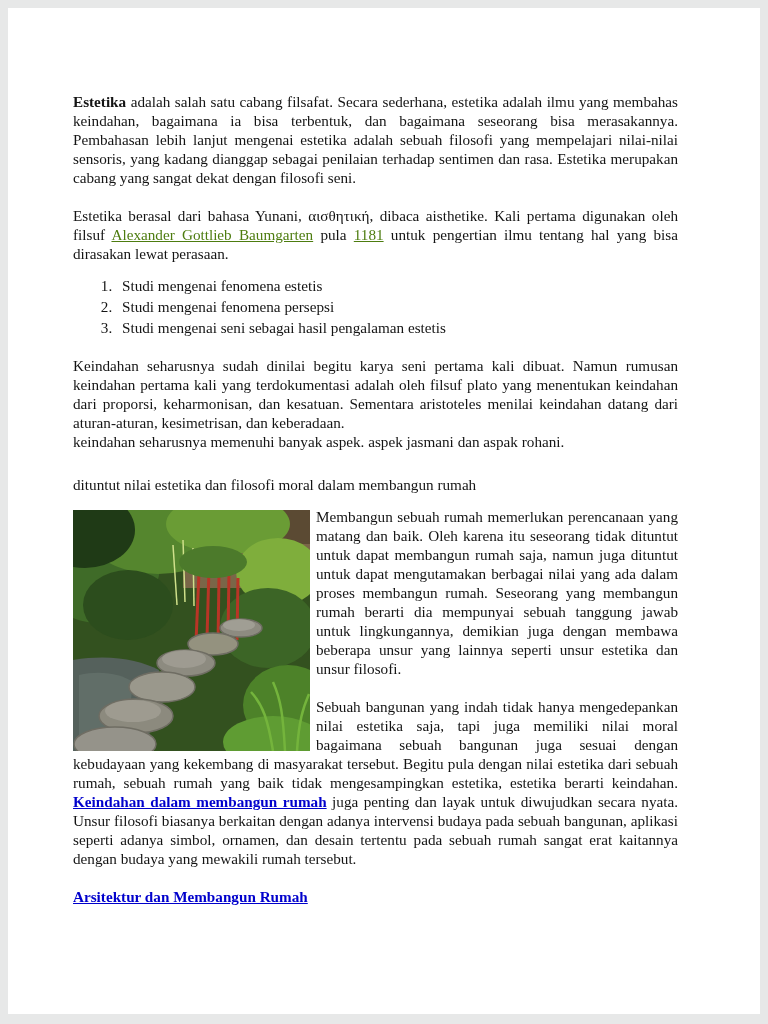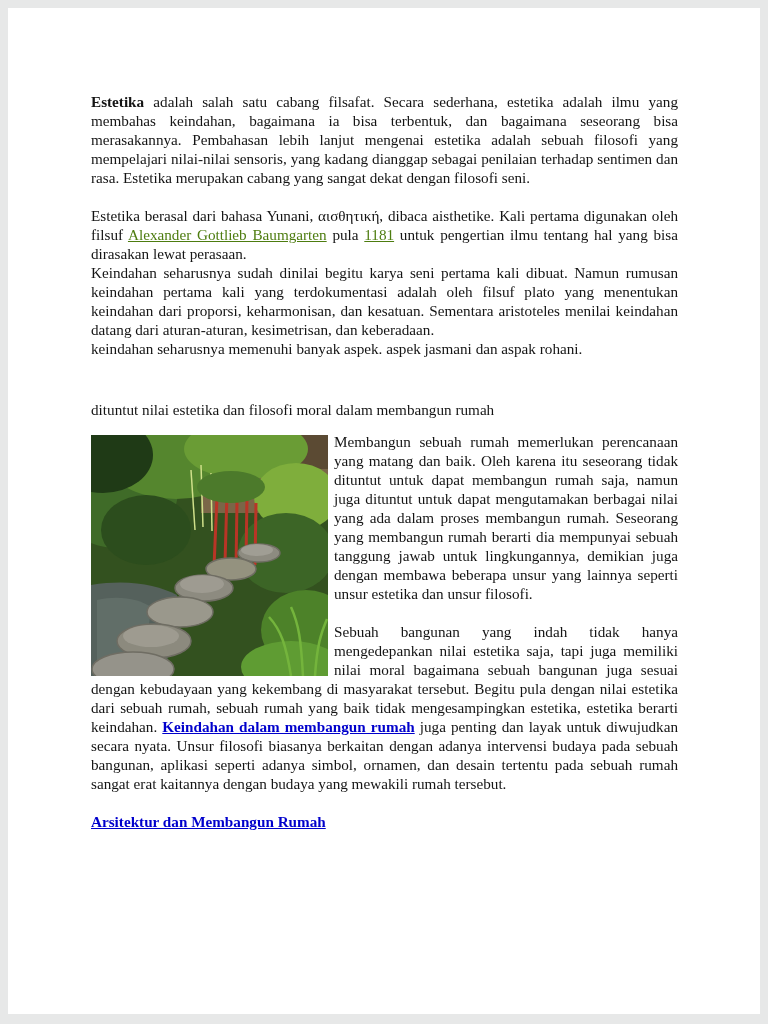--- a/index.html
+++ b/index.html
@@ -8,29 +8,29 @@
     background:#e7e8e8;
     overflow:hidden;
     position:relative;
     font-family:"Liberation Serif", serif;
   }
   .page{
     position:absolute;left:8px;top:8px;
     width:752px;height:1006px;
     background:#ffffff;
     box-sizing:border-box;
-    padding:84px 82px 0 83px;
+    padding:84px 82px 0 65px;
     color:#141414;
     font-size:15.2px;
     line-height:19px;
   }
   p{margin:0 0 19px 0;text-align:justify;}
   p.tight{margin-bottom:0;}
   p.left{text-align:left;}
-  p.gap-big{margin-bottom:42px;}
+  p.gap-big{margin-bottom:24px;}
   p.gap-small{margin-bottom:13px;}
   b{font-weight:bold;}
   ol{margin:13px 0 19px 0;padding-left:43px;}
   li{text-align:left;padding-left:6px;line-height:19px;margin:0 0 2px 0;}
   a{cursor:pointer;}
   .ulink{color:#4d7c0f;text-decoration:underline;}
   .blink{color:#0000cc;text-decoration:underline;font-weight:bold;}
   .float-img{
     float:left;
     width:237px;height:241px;
@@ -44,20 +44,25 @@
 </head>
 <body>
 
 <div class="page">
 
   <p><b>Estetika</b><span> adalah salah satu cabang filsafat. Secara sederhana, estetika adalah ilmu yang membahas keindahan, bagaimana ia bisa terbentuk, dan bagaimana seseorang bisa merasakannya. Pembahasan lebih lanjut mengenai estetika adalah sebuah filosofi yang mempelajari nilai-nilai sensoris, yang kadang dianggap sebagai penilaian terhadap sentimen dan rasa. Estetika merupakan cabang yang sangat dekat dengan filosofi seni.</span></p>
 
   <p class="tight"><span>Estetika berasal dari bahasa Yunani, αισθητική, dibaca aisthetike. Kali pertama digunakan oleh filsuf </span><a class="ulink">Alexander Gottlieb Baumgarten</a><span> pula </span><a class="ulink">1181</a><span> untuk pengertian ilmu tentang hal yang bisa dirasakan lewat perasaan.</span></p>
 
 
+  <ol>
+    <li>Studi mengenai fenomena estetis</li>
+    <li>Studi mengenai fenomena persepsi</li>
+    <li>Studi mengenai seni sebagai hasil pengalaman estetis</li>
+  </ol>
 
   <p class="tight">Keindahan seharusnya sudah dinilai begitu karya seni pertama kali dibuat. Namun rumusan keindahan pertama kali yang terdokumentasi adalah oleh filsuf plato yang menentukan keindahan dari proporsi, keharmonisan, dan kesatuan. Sementara aristoteles menilai keindahan datang dari aturan-aturan, kesimetrisan, dan keberadaan.</p>
 
   <p class="left gap-big">keindahan seharusnya memenuhi banyak aspek. aspek jasmani dan aspak rohani.</p>
 
   <p class="left gap-small">dituntut nilai estetika dan filosofi moral dalam membangun rumah</p>
 
   <p>
     <span class="float-img">
         <svg viewBox="0 0 237 241" preserveAspectRatio="none">

